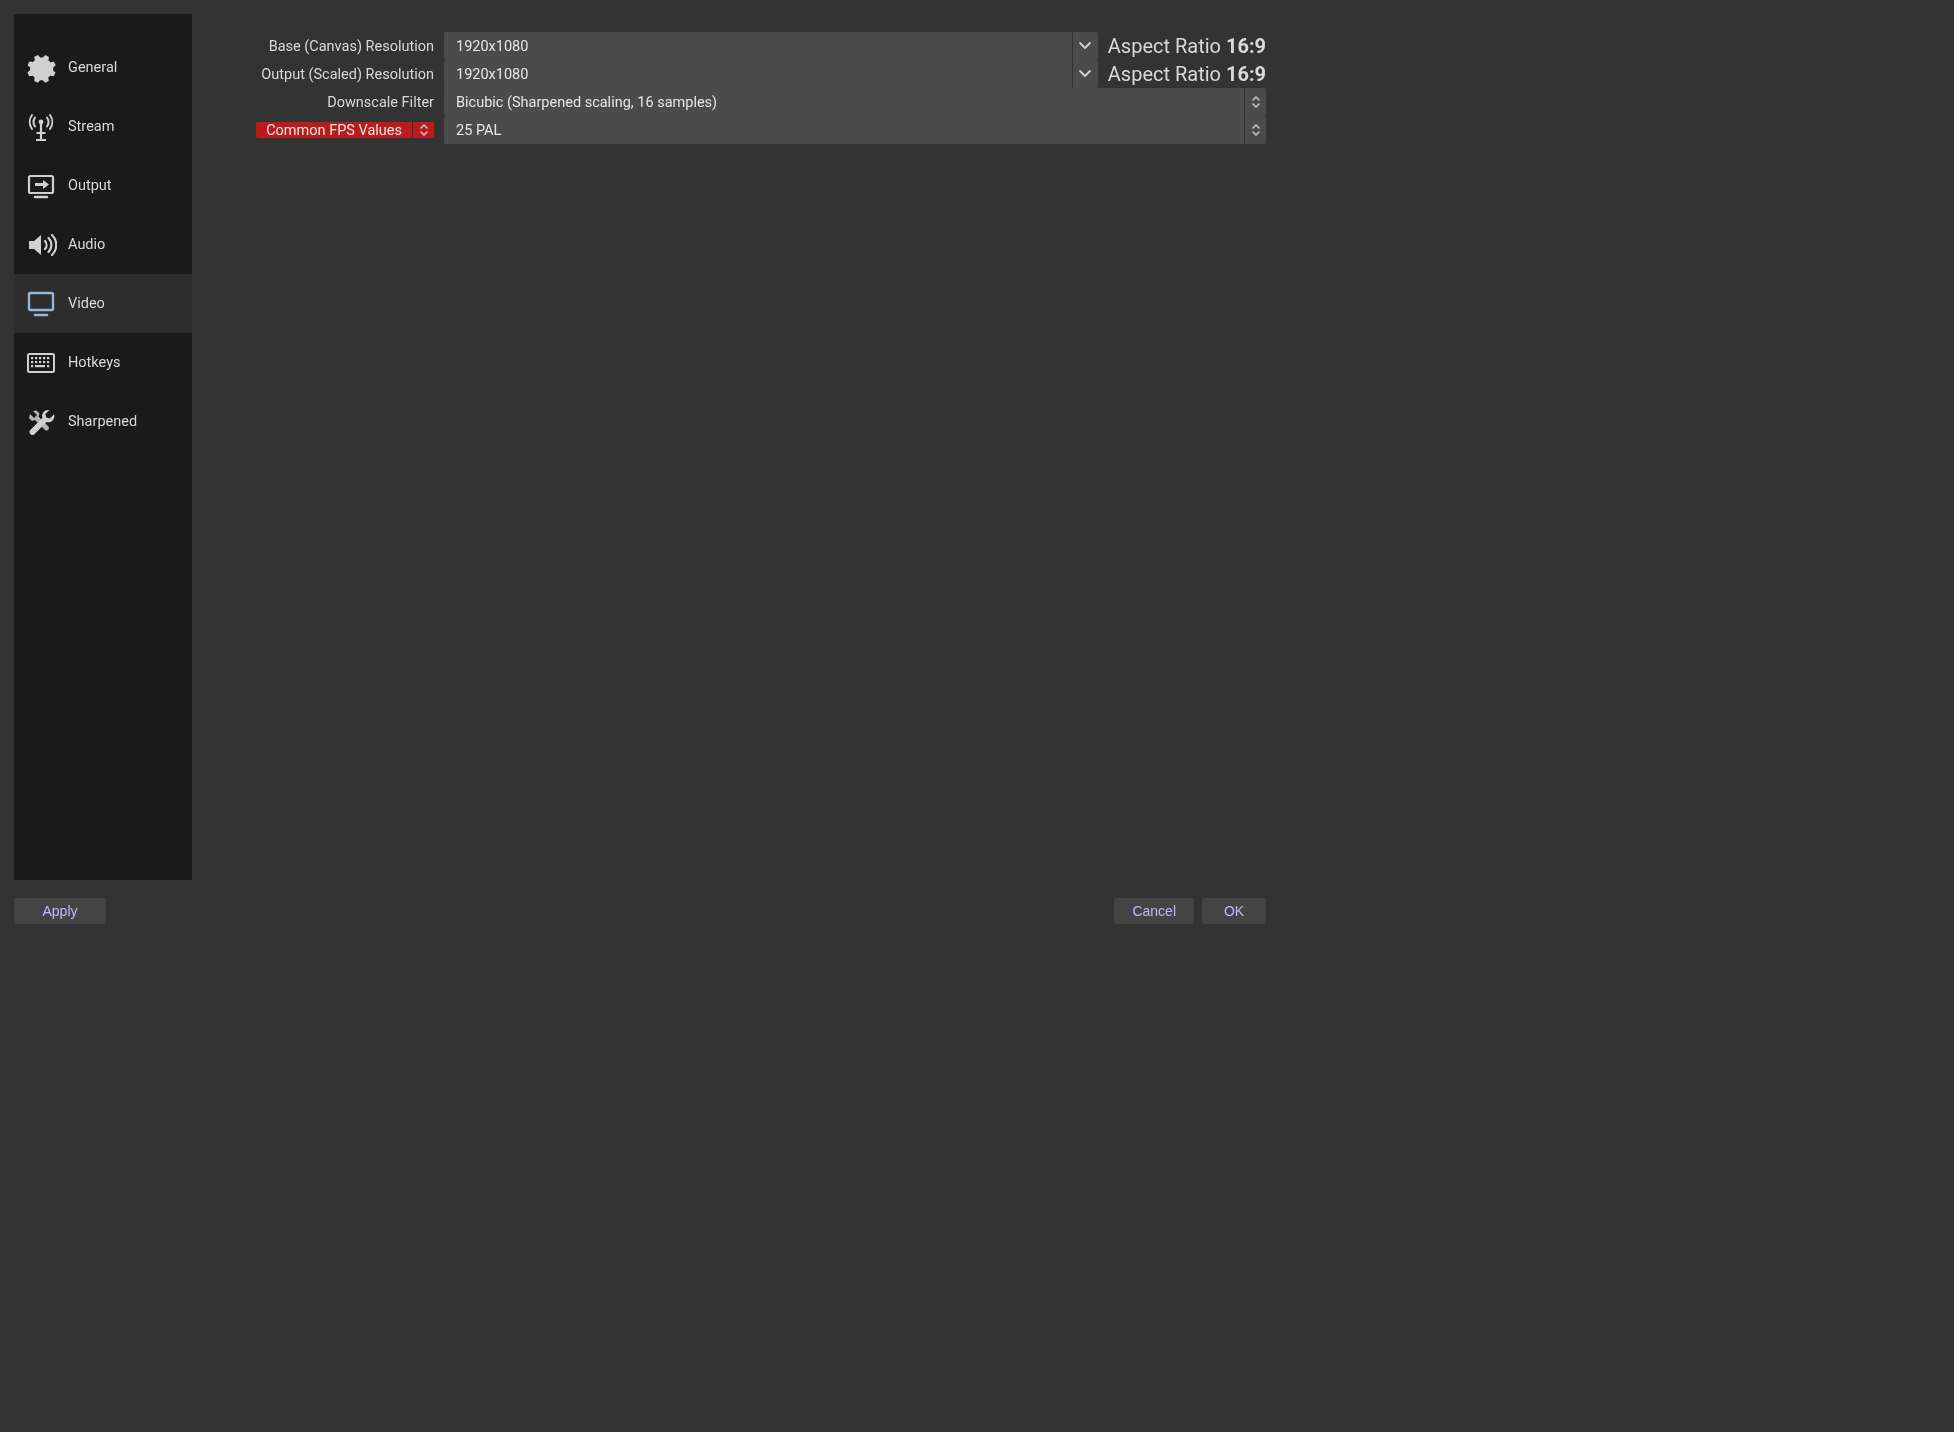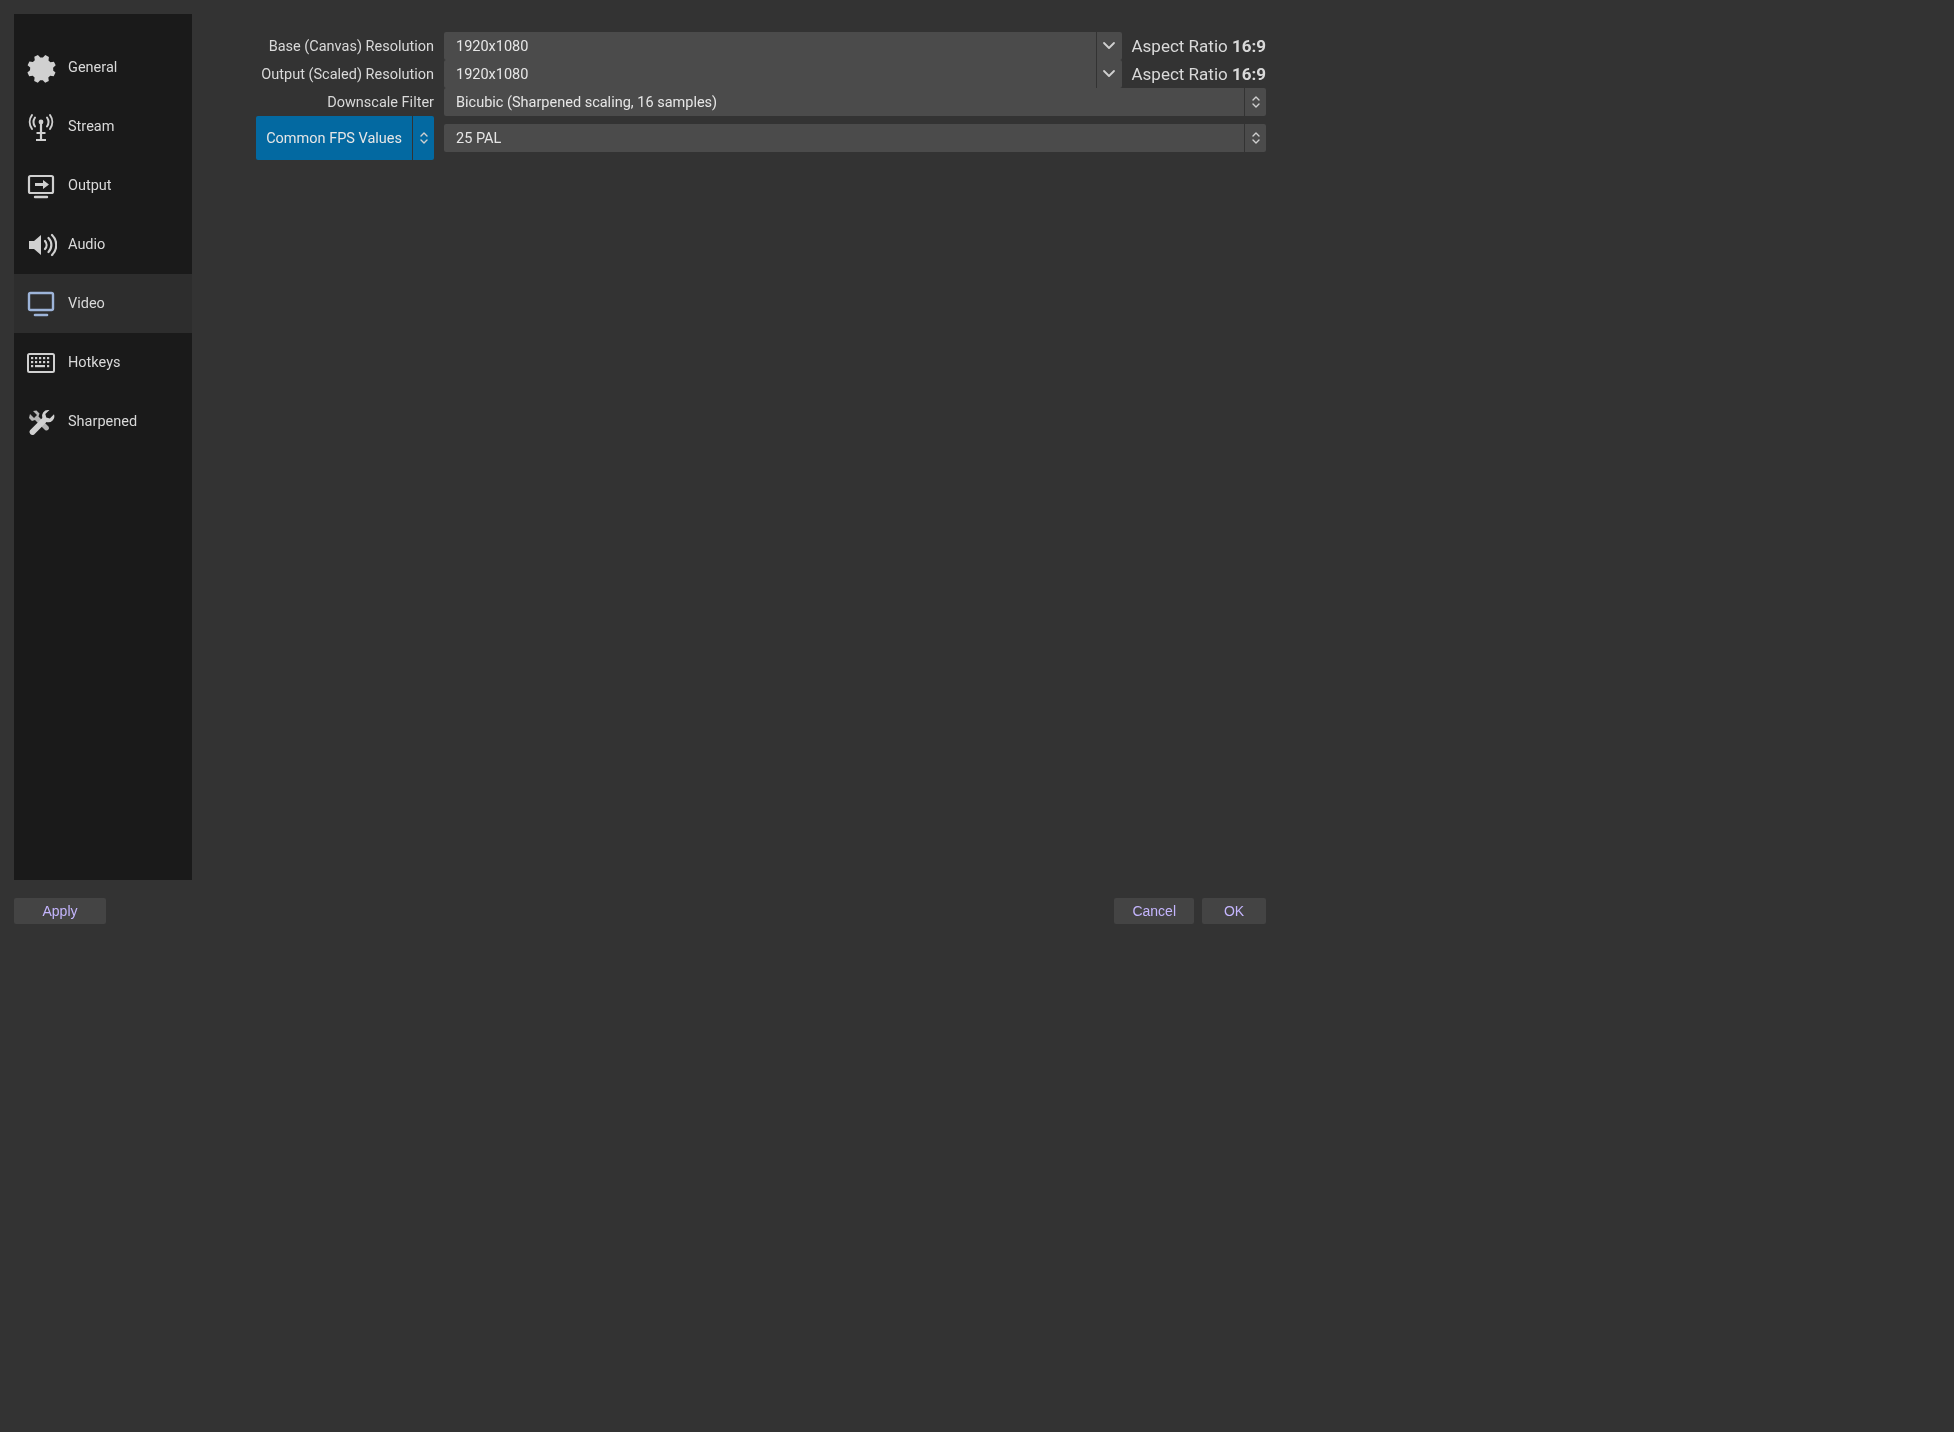--- a/index.html
+++ b/index.html
@@ -101,28 +101,28 @@
   }
   .dropdown-updown {
     width: 22px;
     display: flex;
     align-items: center;
     justify-content: center;
     border-left: 1px solid #333333;
     height: 100%;
   }
   .aspect-label {
-    font-size: 17px;
+    font-size: 20px;
     white-space: nowrap;
     flex-shrink: 0;
   }
   .aspect-label b { font-weight: 700; }
   .fps-mode {
-    background: #0369a1;
-    height: 44px;
+    background: #b91c1c;
+    height: 16px;
     display: flex;
     align-items: center;
     border-radius: 2px;
   }
   .fps-mode-value {
     padding: 0 10px;
     font-size: 14.5px;
     color: #e6e6e6;
   }
 

